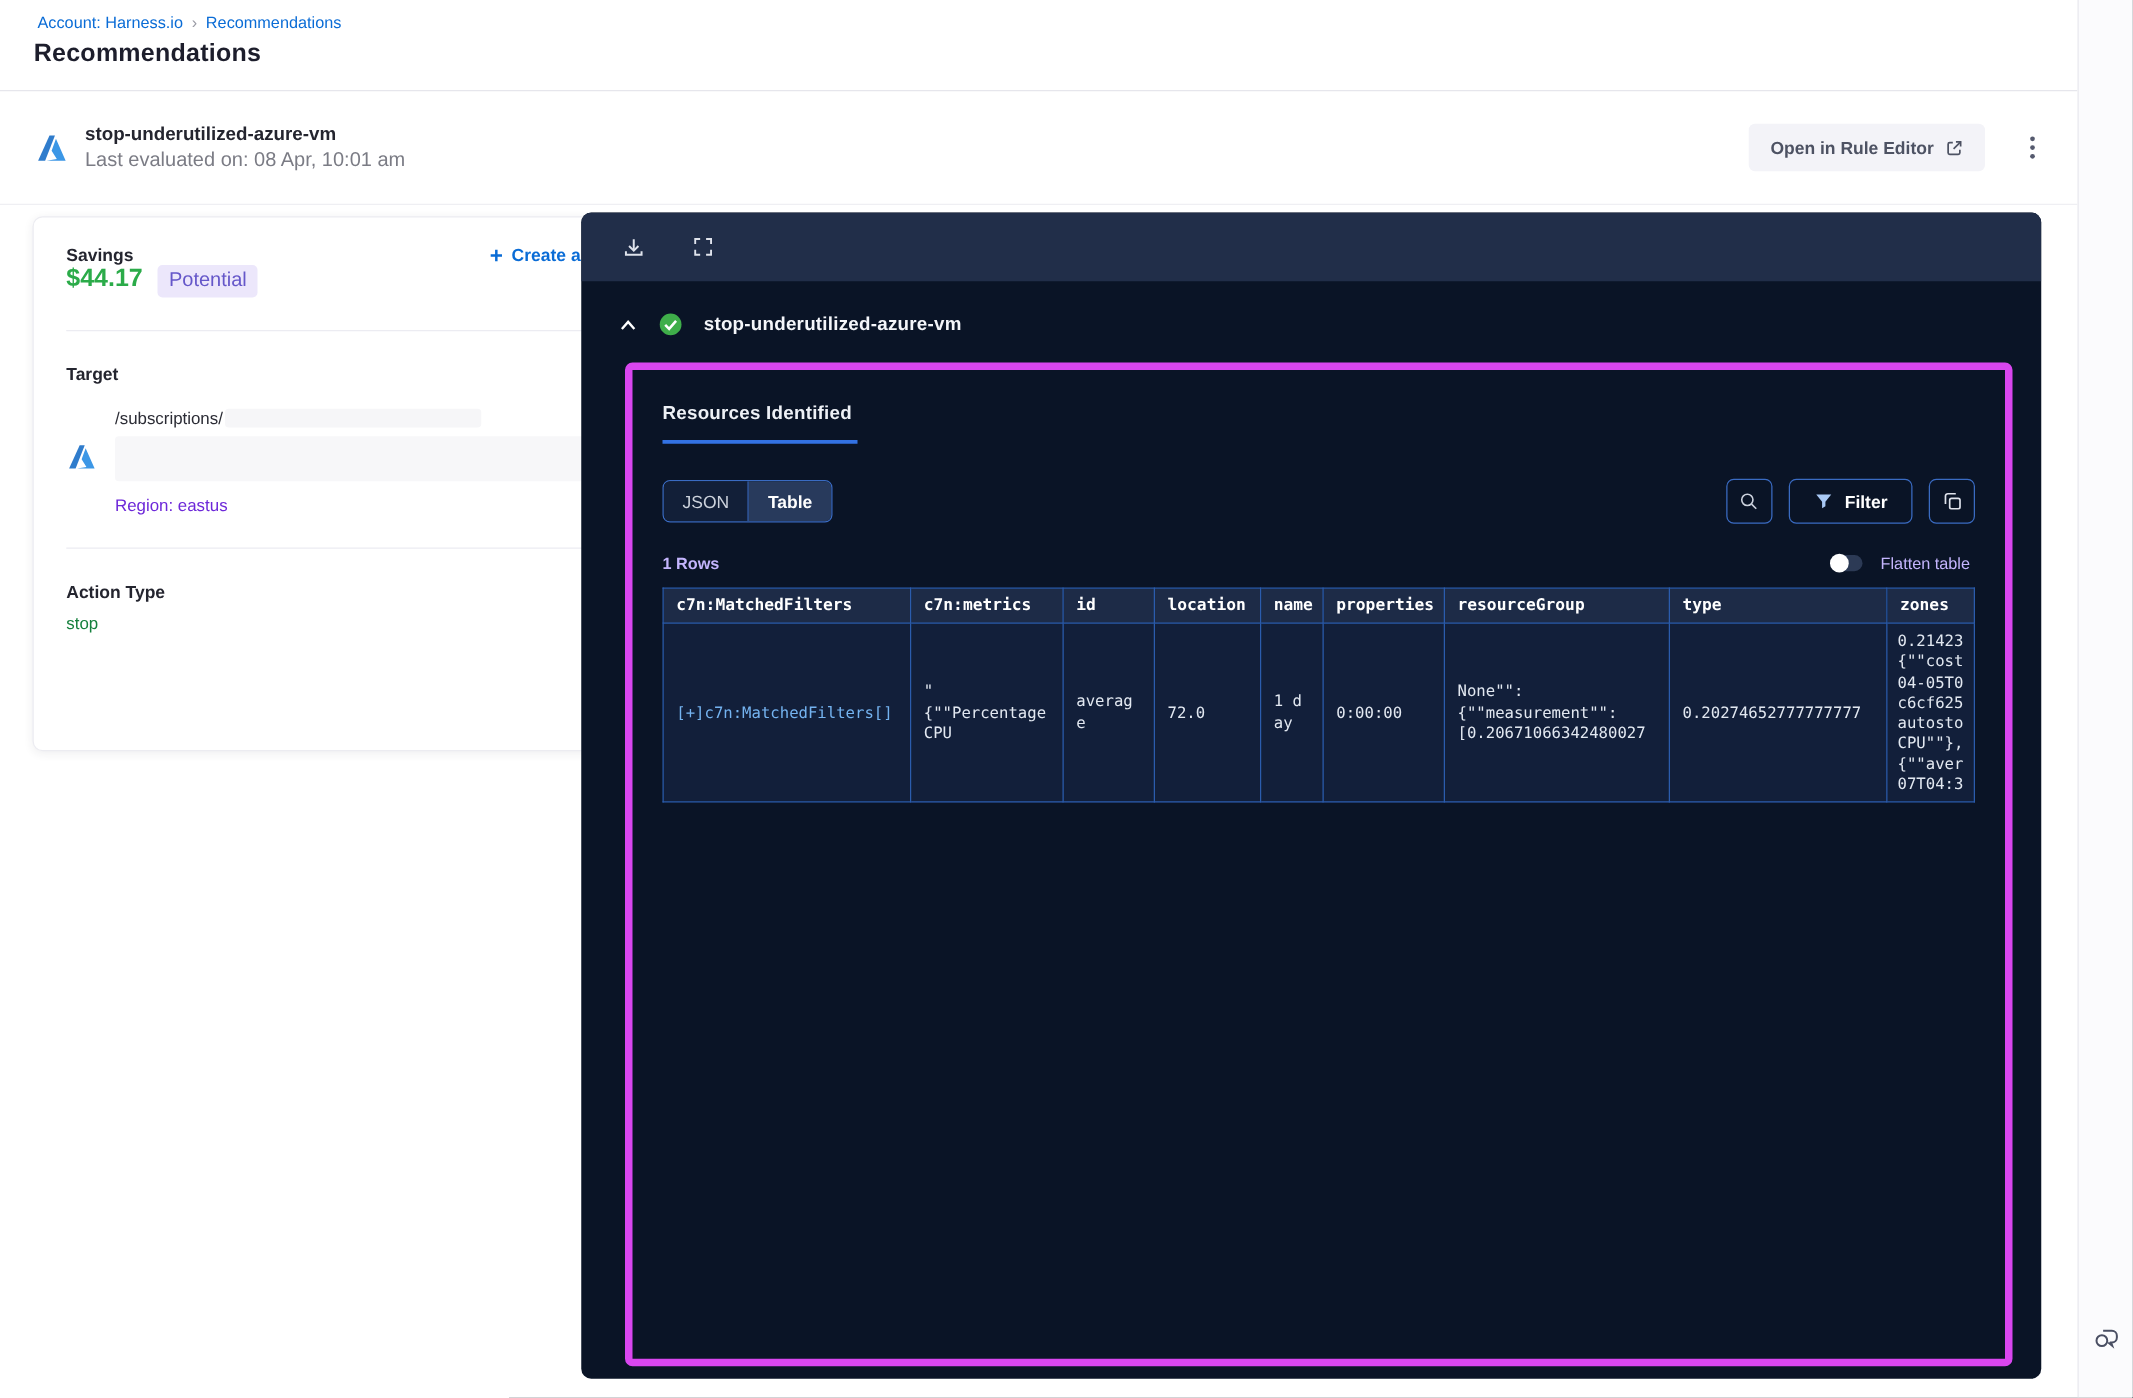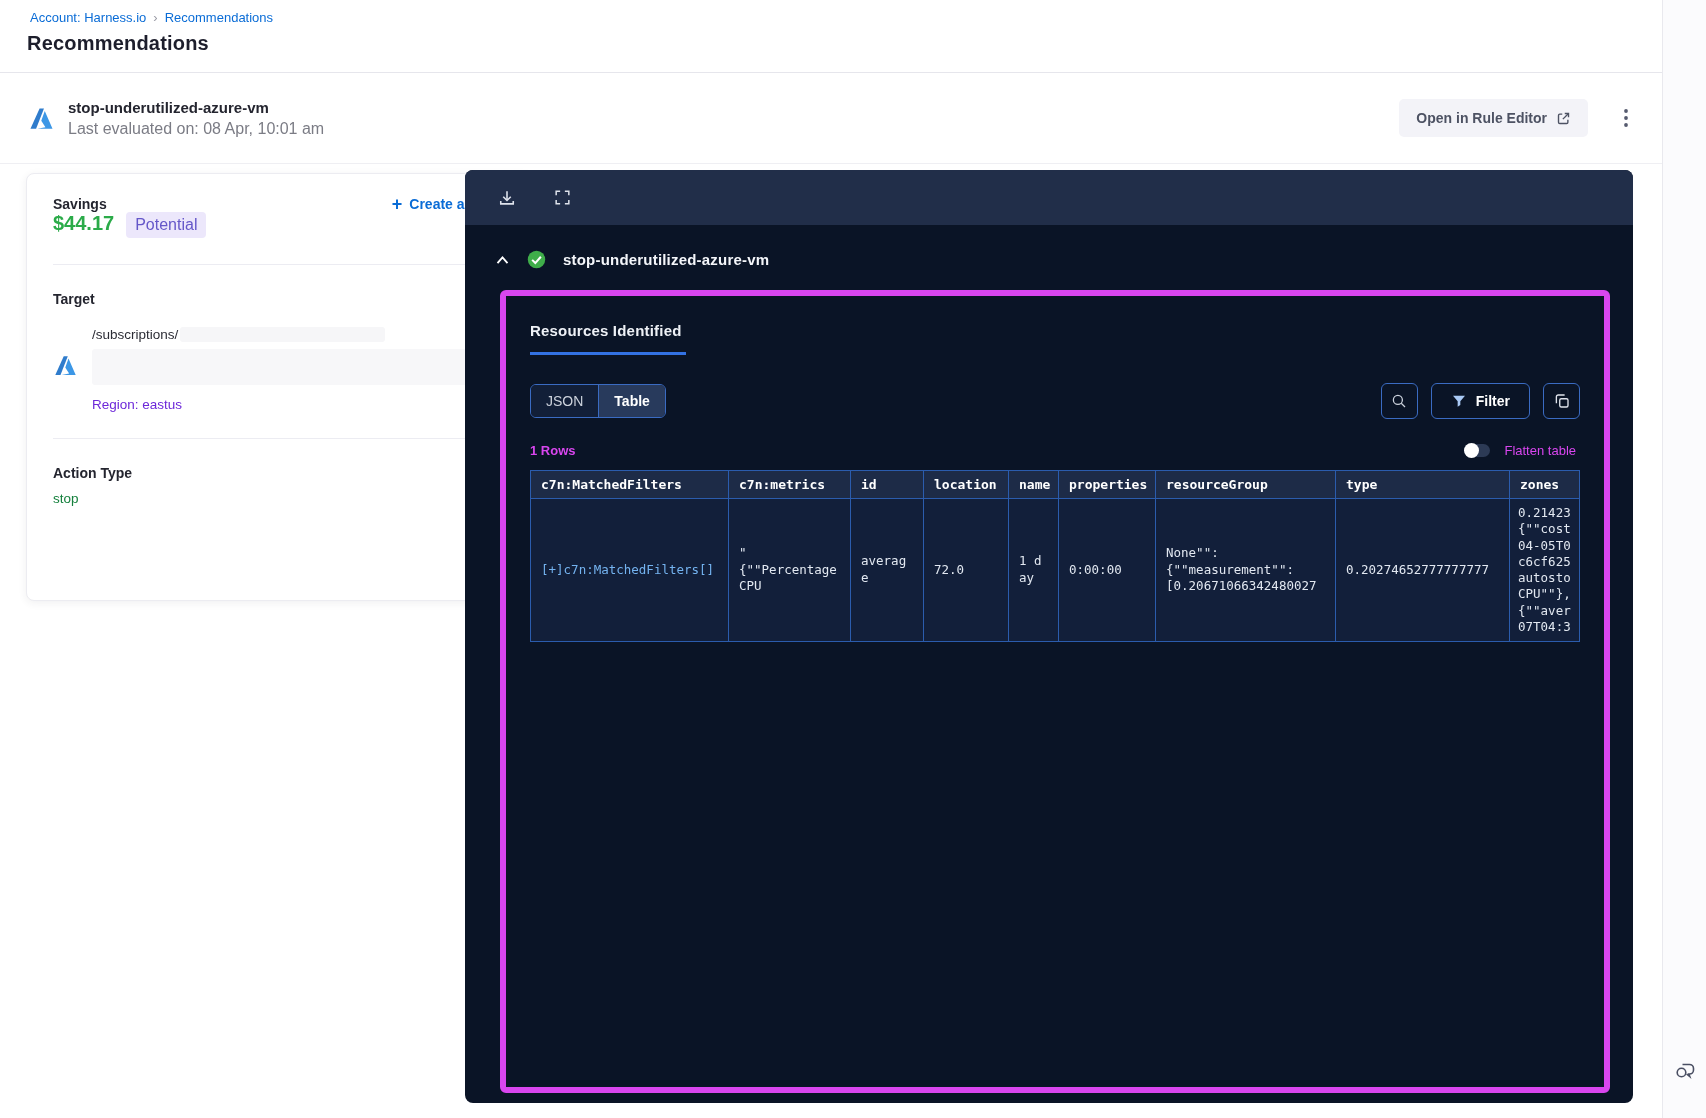--- a/index.html
+++ b/index.html
@@ -84,21 +84,21 @@
   .icon-btn {
     width:37px; height:36px; border:1px solid #3a6bc2; border-radius:6px; background:transparent;
     display:flex; align-items:center; justify-content:center; cursor:pointer;
   }
   .filter-btn {
     height:36px; border:1px solid #3a6bc2; border-radius:6px; background:transparent;
     display:flex; align-items:center; gap:9px; padding:0 19px;
     color:#fff; font-weight:bold; font-size:14px; cursor:pointer; font-family:inherit;
   }
 
-  .rows-bar { margin-top:24px; display:flex; align-items:center; font-size:13px; color:#d946ef;text-align:right; }
+  .rows-bar { margin-top:24px; display:flex; align-items:center; font-size:13px; color:#c4b5fd;text-align:right; }
   .rows-count { font-weight:bold; }
   .flatten { margin-left:auto; display:flex; align-items:center; gap:14px; margin-right:4px; }
   .switch { width:26px; height:13px; border-radius:8px; background:#2c3a55; position:relative; cursor:pointer; }
   .knob { position:absolute; left:0px; top:-1px; width:15px; height:15px; background:#fff; border-radius:50%; }
 
   .dtable {
     margin-top:12px; width:100%; border-collapse:collapse; table-layout:fixed;
     font-family:"DejaVu Sans Mono", monospace; font-size:12.5px;
   }
   .dtable th {

